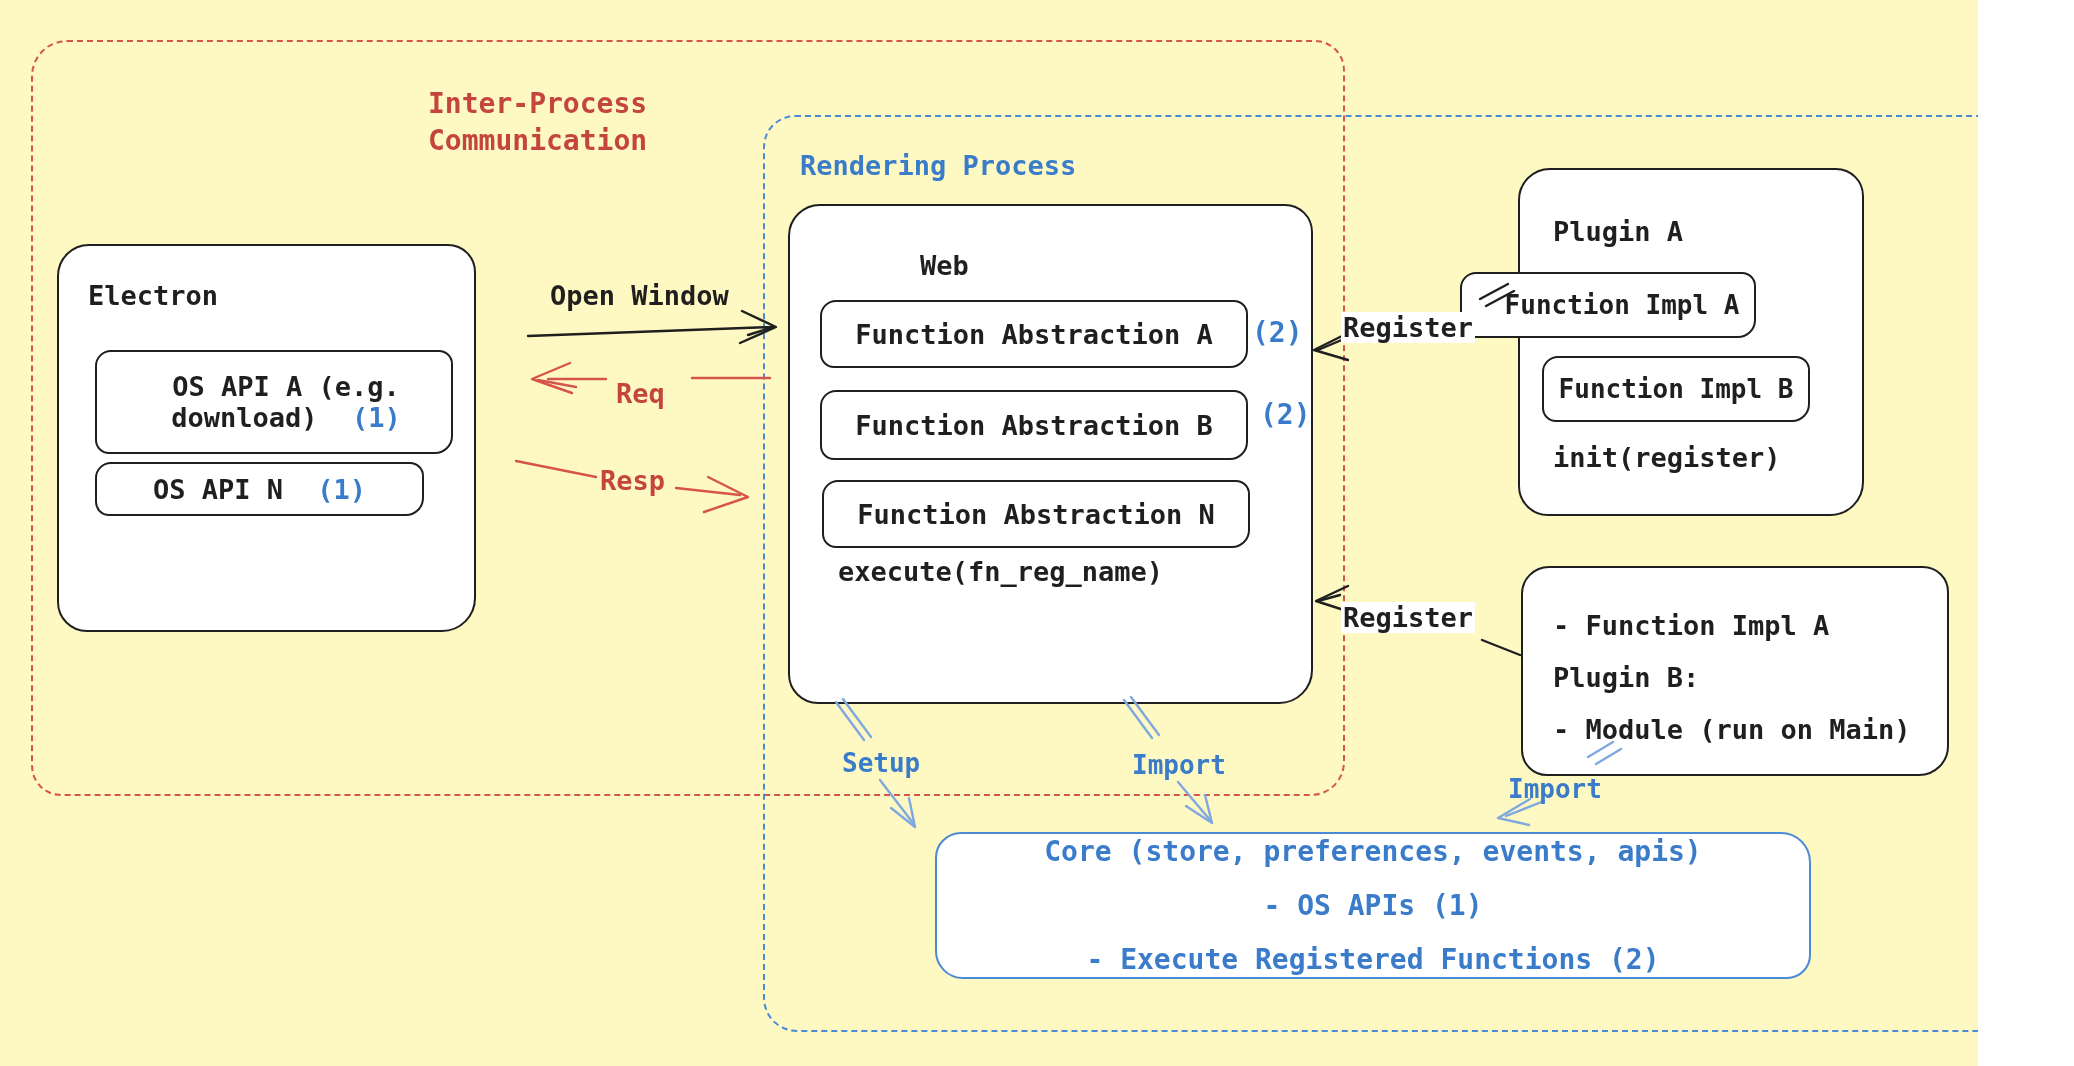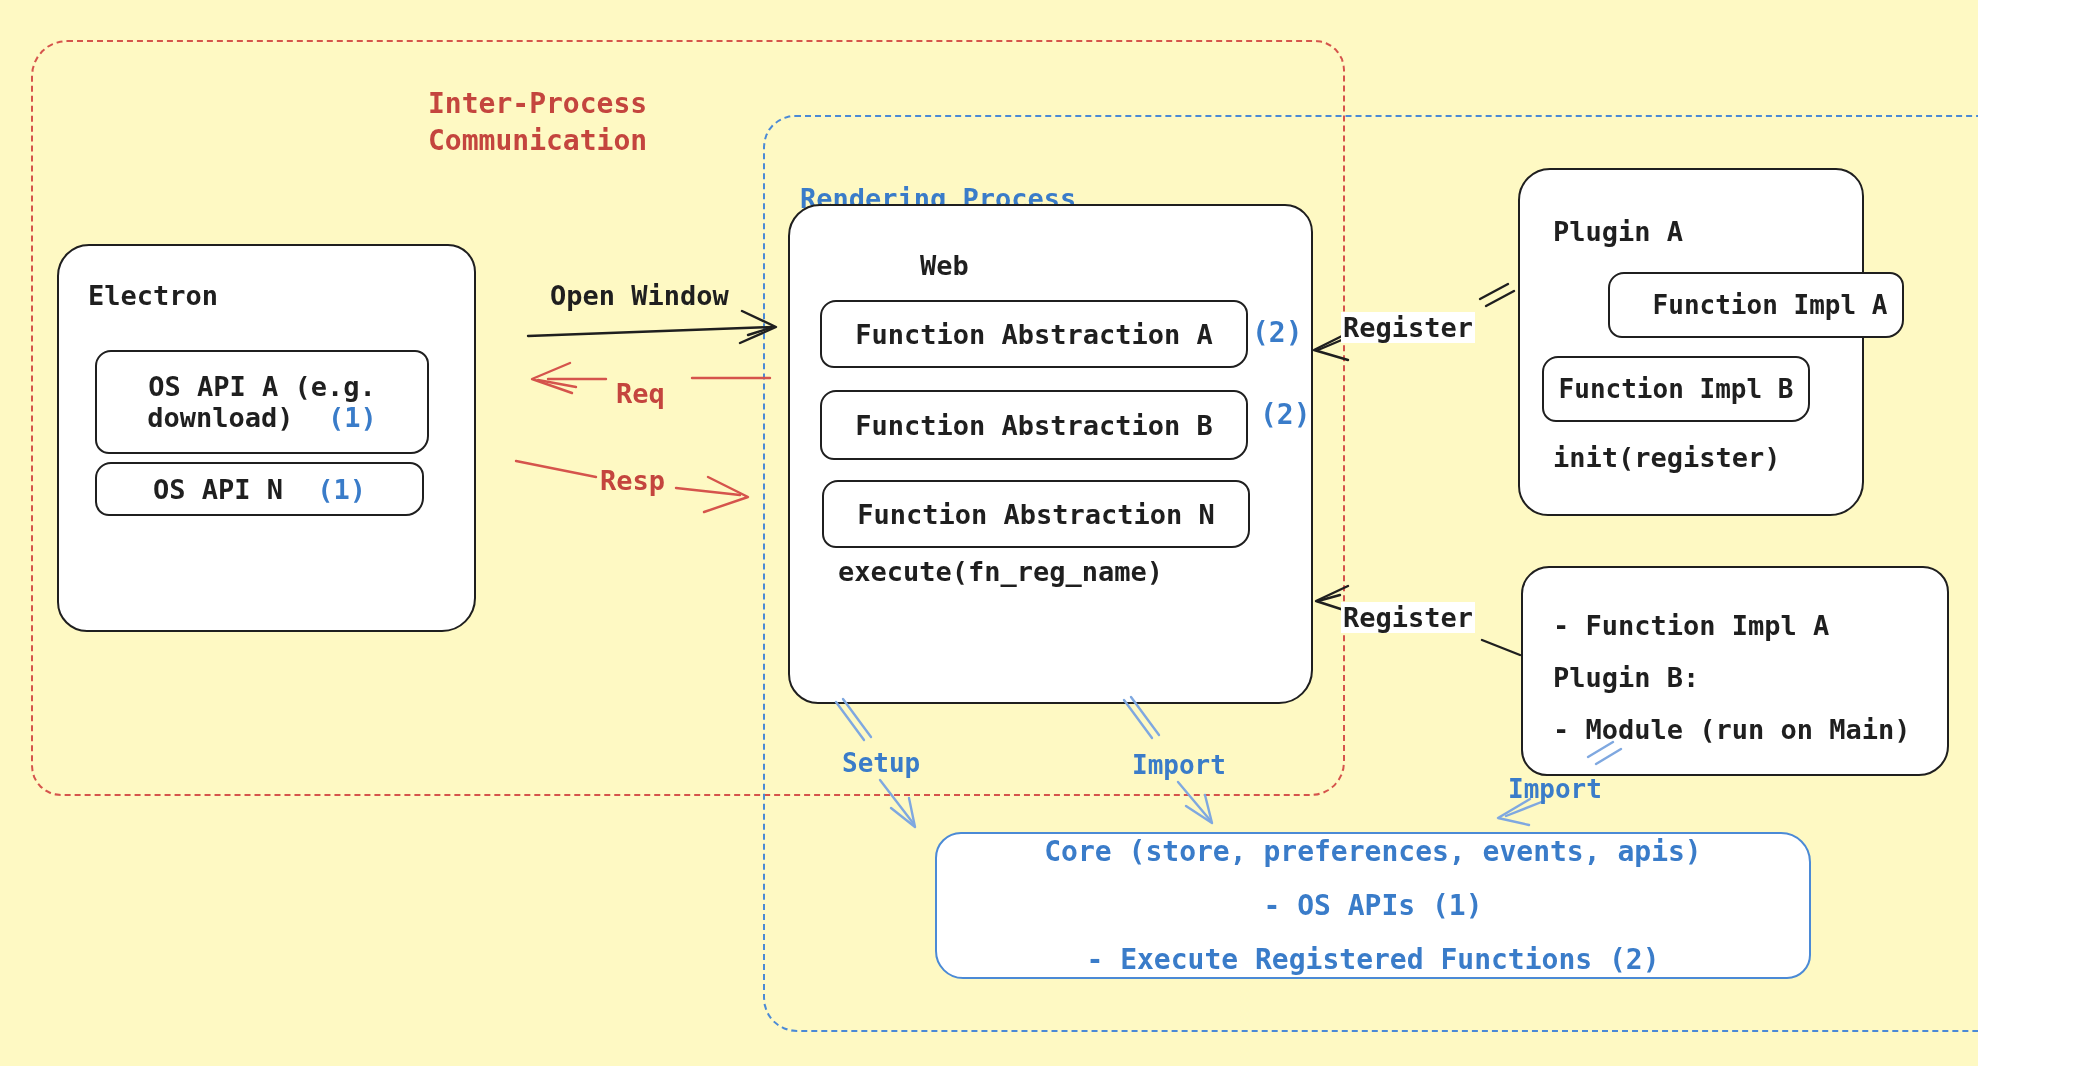--- a/index.html
+++ b/index.html
@@ -45,25 +45,25 @@
 
 <div id="stage">
 
   <div class="abs region red" style="left:31px;top:40px;width:1310px;height:752px;"></div>
   <div class="abs region blue" style="left:763px;top:115px;width:1253px;height:913px;"></div>
 
   <div class="abs t28 red-text lines" style="left:428px;top:85px;line-height:37px;">
     <div>Inter-Process</div>
     <div>Communication</div>
   </div>
-  <div class="abs t27 blue-text" style="left:800px;top:150px;margin-top:33px;">Rendering Process</div>
+  <div class="abs t27 blue-text" style="left:800px;top:150px;">Rendering Process</div>
 
   <div class="abs node big" style="left:57px;top:244px;width:415px;height:384px;"></div>
   <div class="abs t27" style="left:88px;top:280px;">Electron</div>
-  <div class="abs node small center col t27" style="left:95px;top:350px;width:330px;height:100px;">
+  <div class="abs node small center col t27" style="left:95px;top:350px;width:330px;height:100px;padding-left:24px;">
     <div>OS API A (e.g.</div>
     <div>
       <span>download)</span>
       <span class="badge" style="margin-left:18px;">(1)</span>
     </div>
   </div>
   <div class="abs node small center t27" style="left:95px;top:462px;width:325px;height:50px;">
     <span>OS API N</span>
     <span class="badge" style="margin-left:34px;">(1)</span>
   </div>
@@ -78,21 +78,21 @@
     <span>Function Abstraction B</span>
   </div>
   <div class="abs t28 badge" style="left:1260px;top:399px;">(2)</div>
   <div class="abs t27" style="left:838px;top:556px;">execute(fn_reg_name)</div>
   <div class="abs node small center t27" style="left:822px;top:480px;width:424px;height:64px;">
     <span>Function Abstraction N</span>
   </div>
 
   <div class="abs node big" style="left:1518px;top:168px;width:342px;height:344px;"></div>
   <div class="abs t27" style="left:1553px;top:216px;">Plugin A</div>
-  <div class="abs node small center t26" style="left:1608px;top:272px;width:264px;height:62px;padding-left:28px;">
+  <div class="abs node small center t26" style="left:1460px;top:272px;width:264px;height:62px;padding-left:28px;">
     <span>Function Impl A</span>
   </div>
   <div class="abs node small center t26" style="left:1542px;top:356px;width:264px;height:62px;">
     <span>Function Impl B</span>
   </div>
   <div class="abs t27" style="left:1553px;top:442px;">init(register)</div>
 
   <div class="abs node big" style="left:1521px;top:566px;width:424px;height:206px;border-radius:28px 26px 30px 26px;"></div>
   <div class="abs t27 lines" style="left:1553px;top:600px;line-height:52px;">
     <div>- Function Impl A</div>

